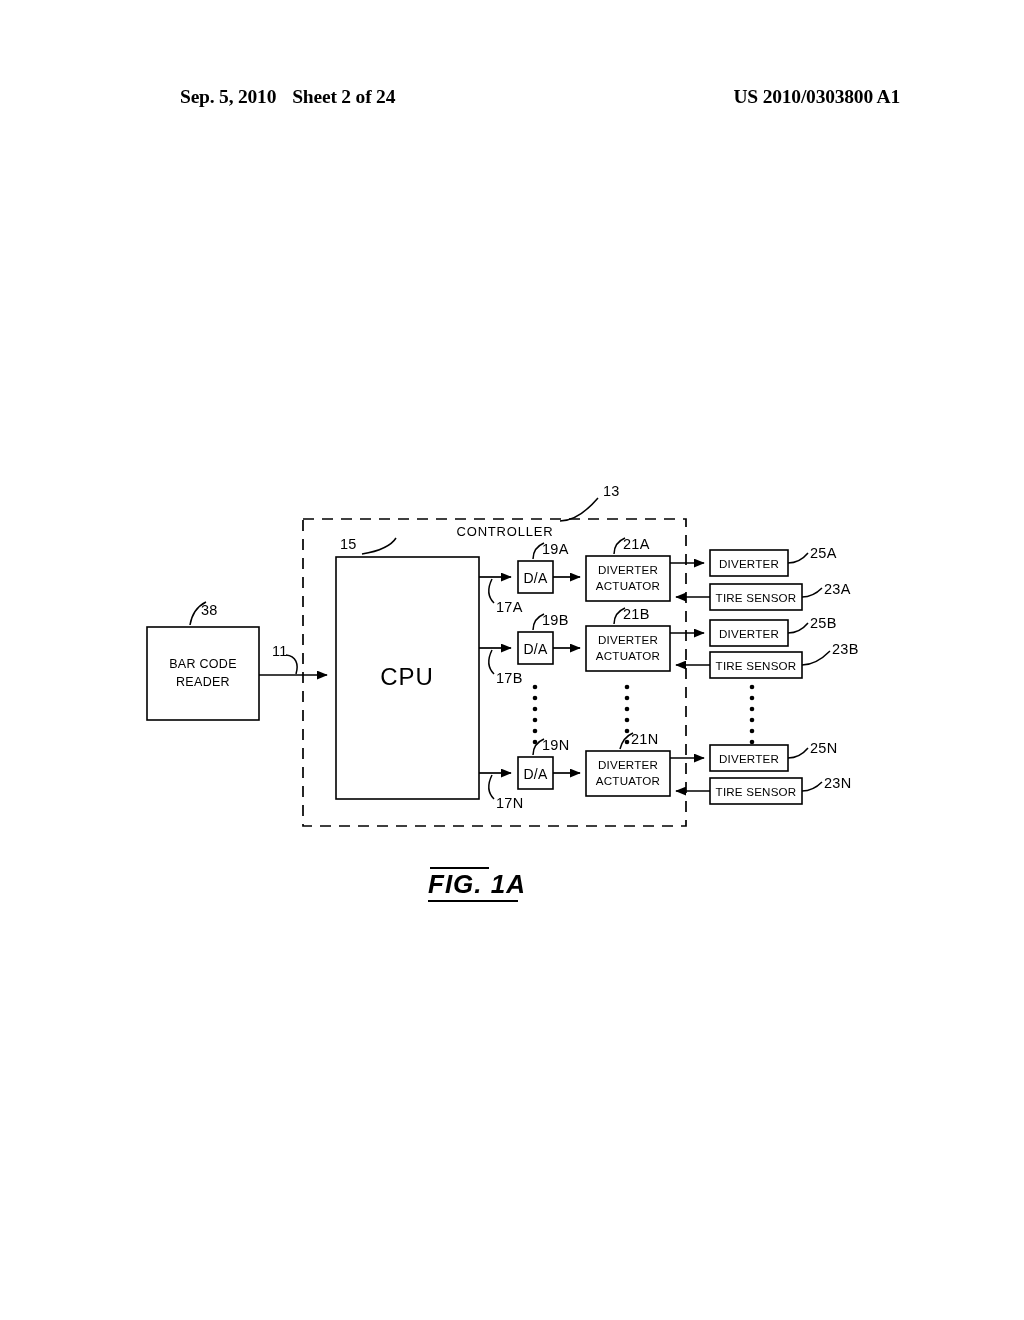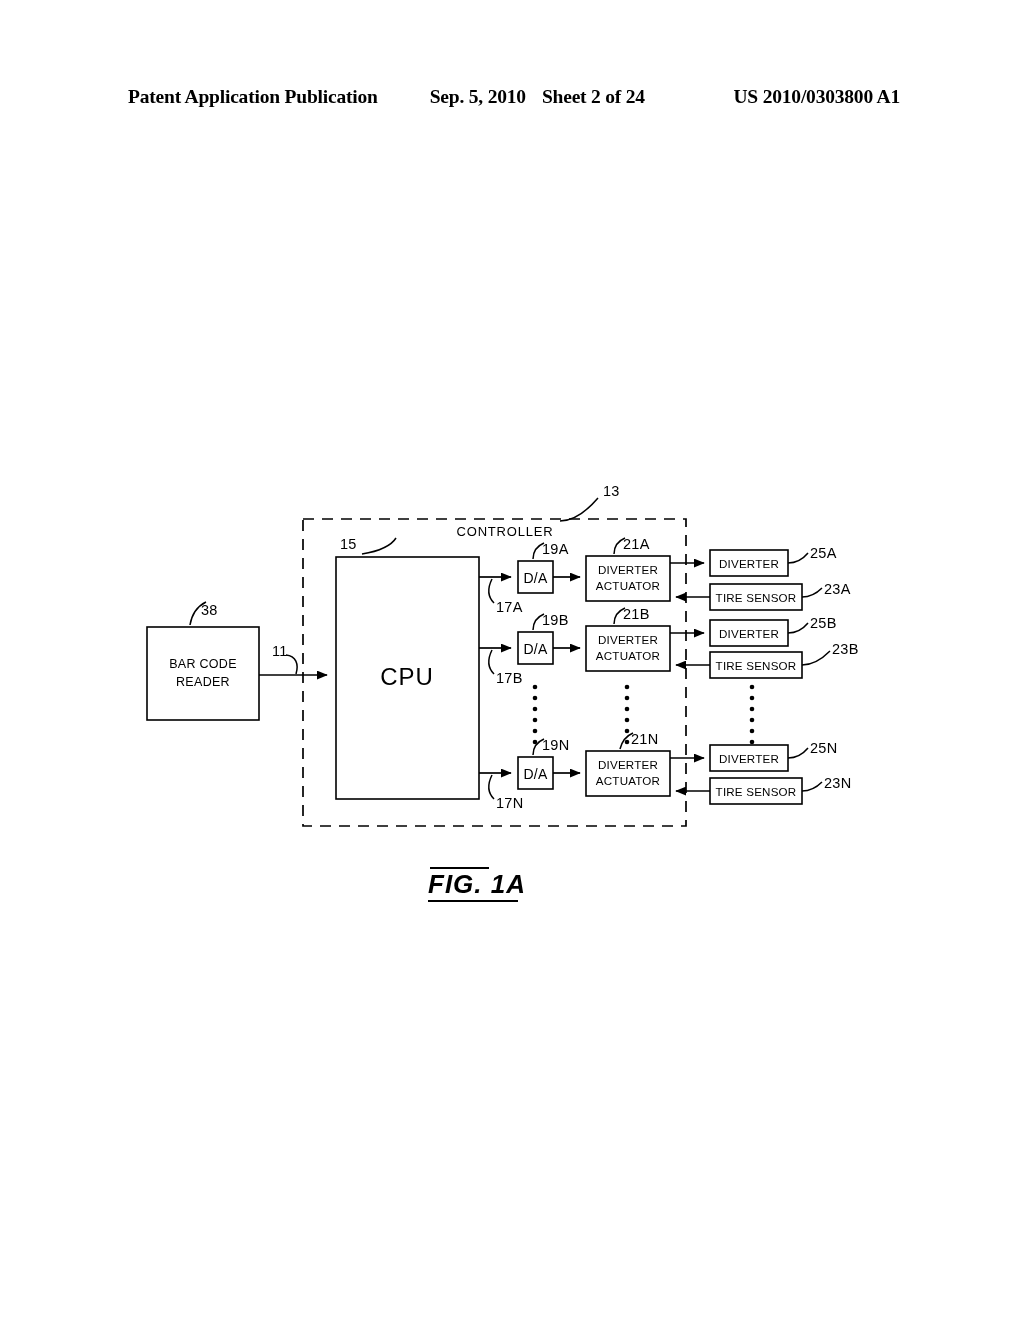--- a/index.html
+++ b/index.html
@@ -109,21 +109,20 @@
     stroke-width: 2.2;
   }
   .dot { fill: #000000; }
 </style>
 </head>
 <body>
 
 <div id="page">
 
   <div class="hdr">
-    <span class="h-pub">Patent Application Publication</span>
     <span class="h-gap1"></span>
     <span class="h-date">Sep. 5, 2010</span>
     <span class="h-gap2"></span>
     <span class="h-sheet">Sheet 2 of 24</span>
     <span class="h-gap3"></span>
     <span class="h-num">US 2010/0303800 A1</span>
   </div>
 
   <svg id="figure-svg" viewBox="0 0 1024 1320">
     <defs>

